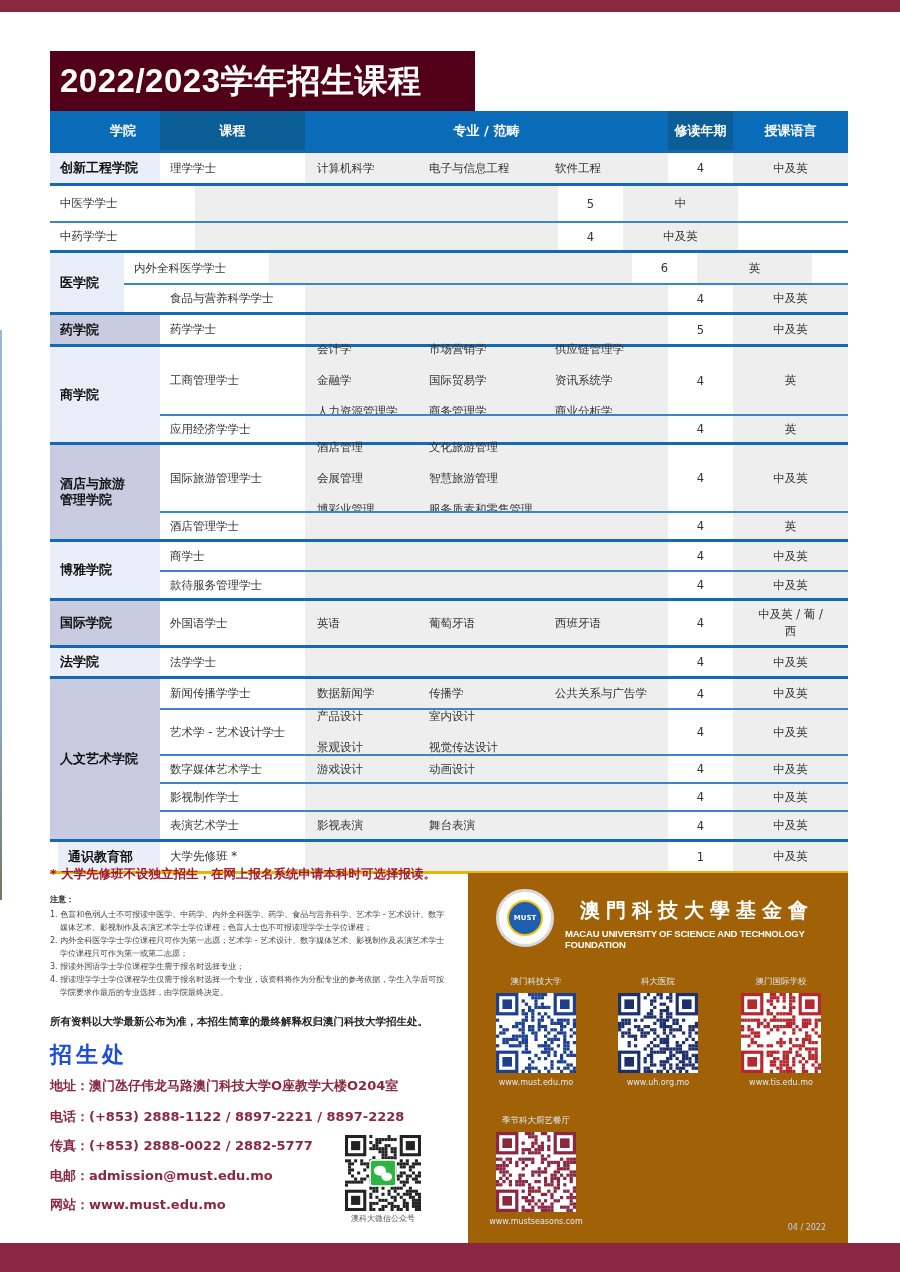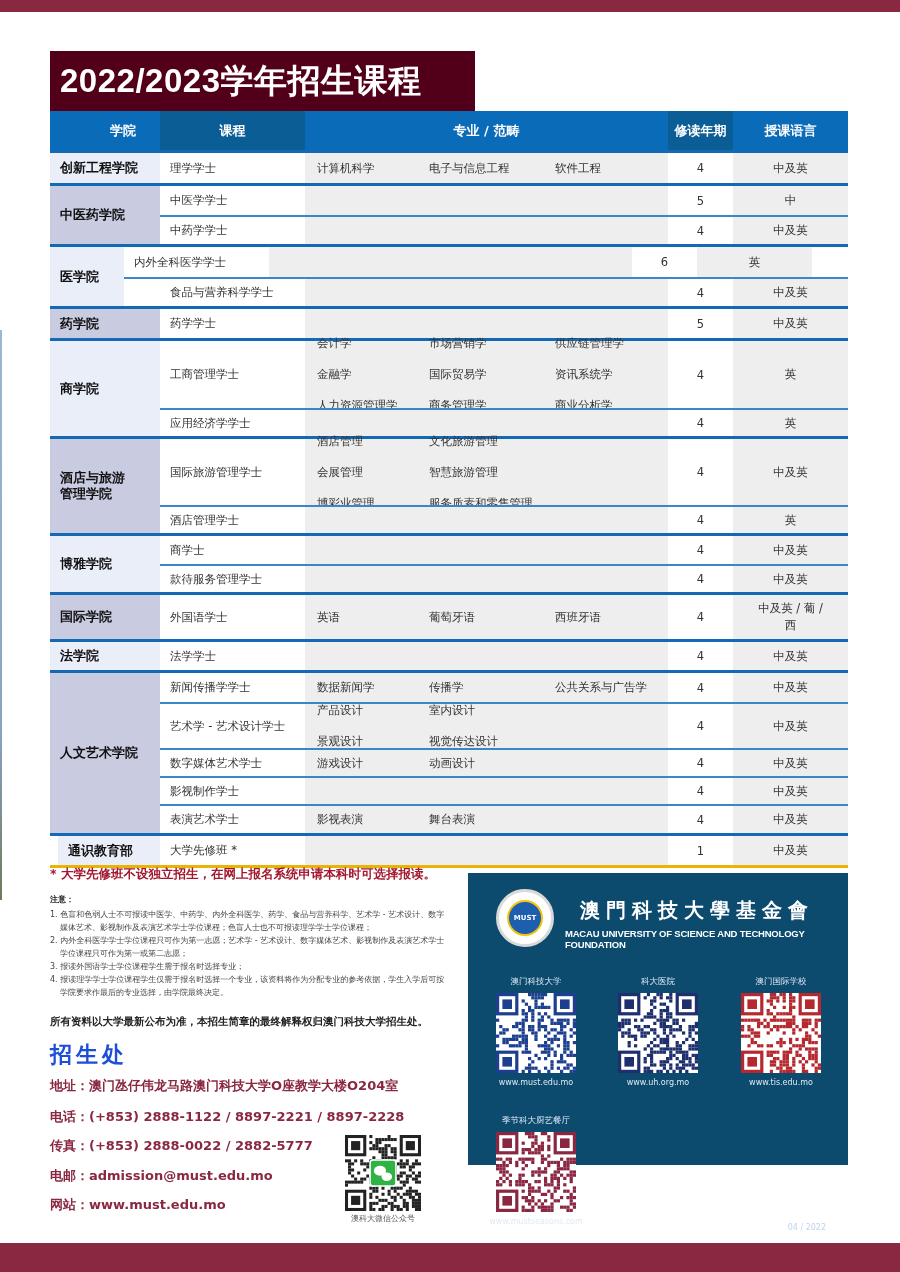--- a/index.html
+++ b/index.html
@@ -48,21 +48,21 @@
   .contact-title { position: absolute; left: 50px; top: 1040px; font-size: 22px; font-weight: bold; color: #1d4ed8; letter-spacing: 4px; }
   .contact-line { position: absolute; left: 50px; font-size: 13px; font-weight: bold; color: #8a2741; }
 
   .wechat { position: absolute; left: 345px; top: 1135px; width: 76px; }
   .wechat .label { font-size: 8px; color: #555; text-align: center; margin-top: 2px; }
 
   .qr { position: relative; width: 76px; height: 76px; background: #fff; }
   .qr svg { display: block; }
 
   
-  .panel { position: absolute; left: 468px; top: 873px; width: 380px; height: 292px; background: #0c4a6e; color: #fff; }
+  .panel { position: absolute; left: 468px; top: 873px; width: 380px; height: 370px; background: #a16207; color: #fff; }
   .fd-logo { position: absolute; left: 28px; top: 16px; width: 58px; height: 58px; border-radius: 50%; background: #fff; border: 3px solid #d9d9d9; }
   .fd-logo .inner { position: absolute; left: 8px; top: 8px; width: 36px; height: 36px; border-radius: 50%; background: #1d5fae; border: 2px solid #f1c40f; }
   .fd-logo .txt { position: absolute; left: 0; top: 12px; width: 100%; text-align: center; font-size: 7px; color: #fff; font-weight: bold; }
   .fd-name-zh { position: absolute; left: 112px; top: 24px; font-size: 20px; font-weight: bold; letter-spacing: 6px; }
   .fd-name-en { position: absolute; left: 97px; top: 55px; font-size: 9.5px; font-weight: bold; letter-spacing: -0.2px; font-family: "Liberation Sans", sans-serif; }
 
   .qr-cell { position: absolute; width: 100px; text-align: center; }
   .qr-cell .cap { font-size: 8.5px; color: #dfe9f5; margin-bottom: 5px; }
   .qr-cell .qr { margin: 0 auto; width: 80px; height: 80px; }
   .qr-cell .url { font-size: 8px; color: #dfe9f5; margin-top: 5px; }
@@ -96,23 +96,22 @@
                 <span>电子与信息工程</span>
                 <span>软件工程</span>
               </div>
             </div>
             <div class="c-years">4</div>
             <div class="c-lang">中及英</div>
           </div>
         </div>
       </div>
       <div class="group">
-        <div class="school dark">中医药学院</div>
         <div class="rows">
-          <div class="row" style="height: 29px;">
+          <div class="row" style="height: 35px;">
             <div class="c-course">中医学学士</div>
             <div class="c-major"></div>
             <div class="c-years">5</div>
             <div class="c-lang">中</div>
           </div>
           <div class="row" style="height: 29px;">
             <div class="c-course">中药学学士</div>
             <div class="c-major"></div>
             <div class="c-years">4</div>
             <div class="c-lang">中及英</div>

